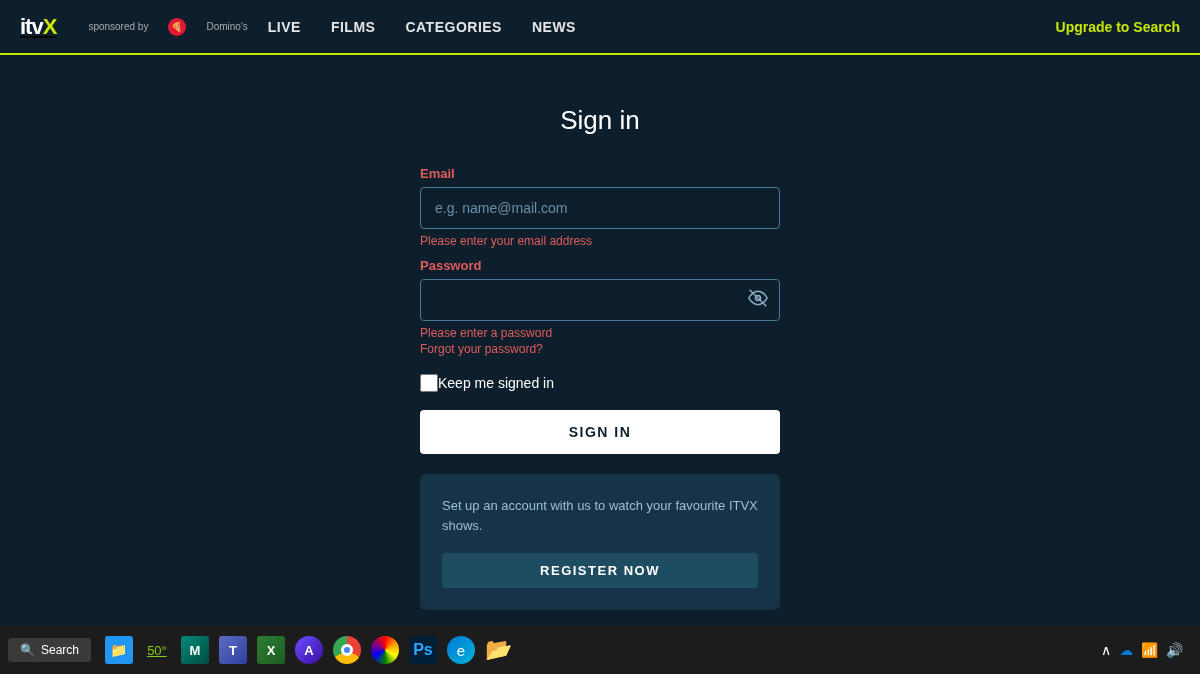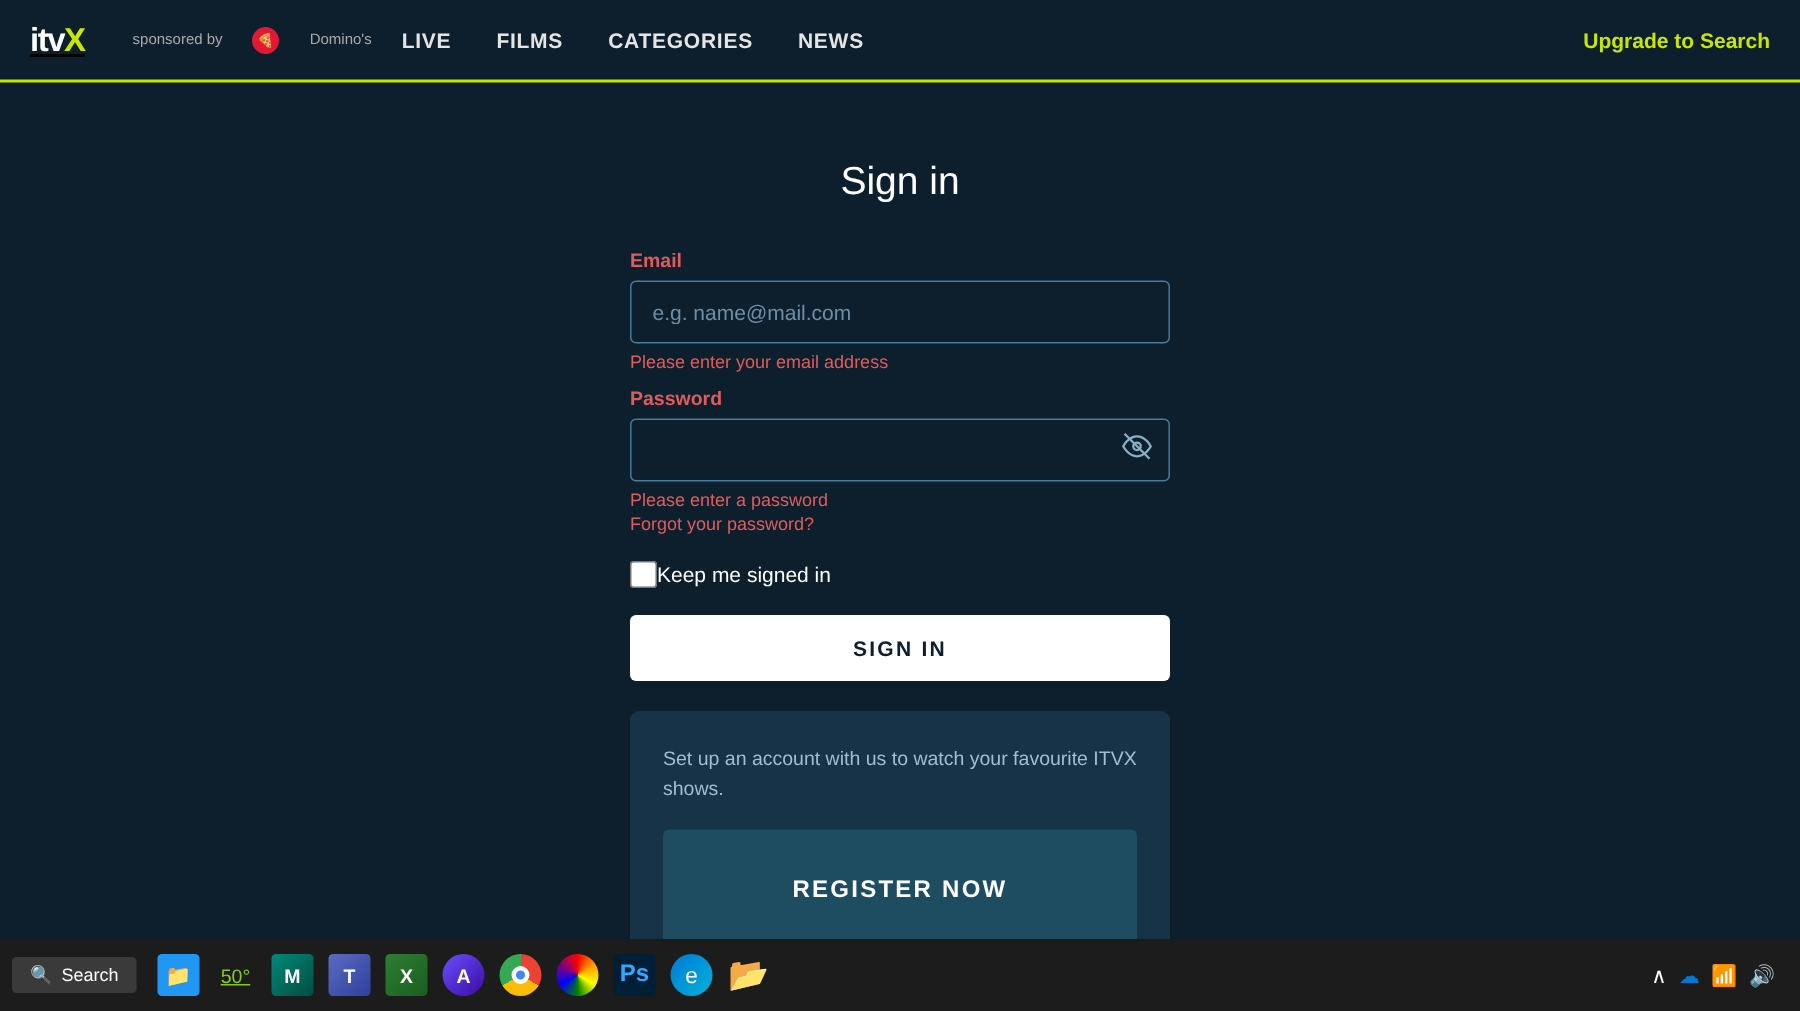--- a/index.html
+++ b/index.html
@@ -213,26 +213,26 @@
       margin-bottom: 10px;
     }
     .register-desc {
       color: #a0bfd0;
       font-size: 13px;
       line-height: 1.5;
       margin-bottom: 18px;
     }
     .register-btn {
       width: 100%;
-      padding: 32px;
+      padding: 10px;
       background: #1e4d62;
       border: none;
       border-radius: 4px;
       color: white;
-      font-size: 16px;
+      font-size: 13px;
       font-weight: 700;
       letter-spacing: 1.5px;
       cursor: pointer;
     }
 
     
     .taskbar {
       position: absolute;
       bottom: 0;
       left: 0;

